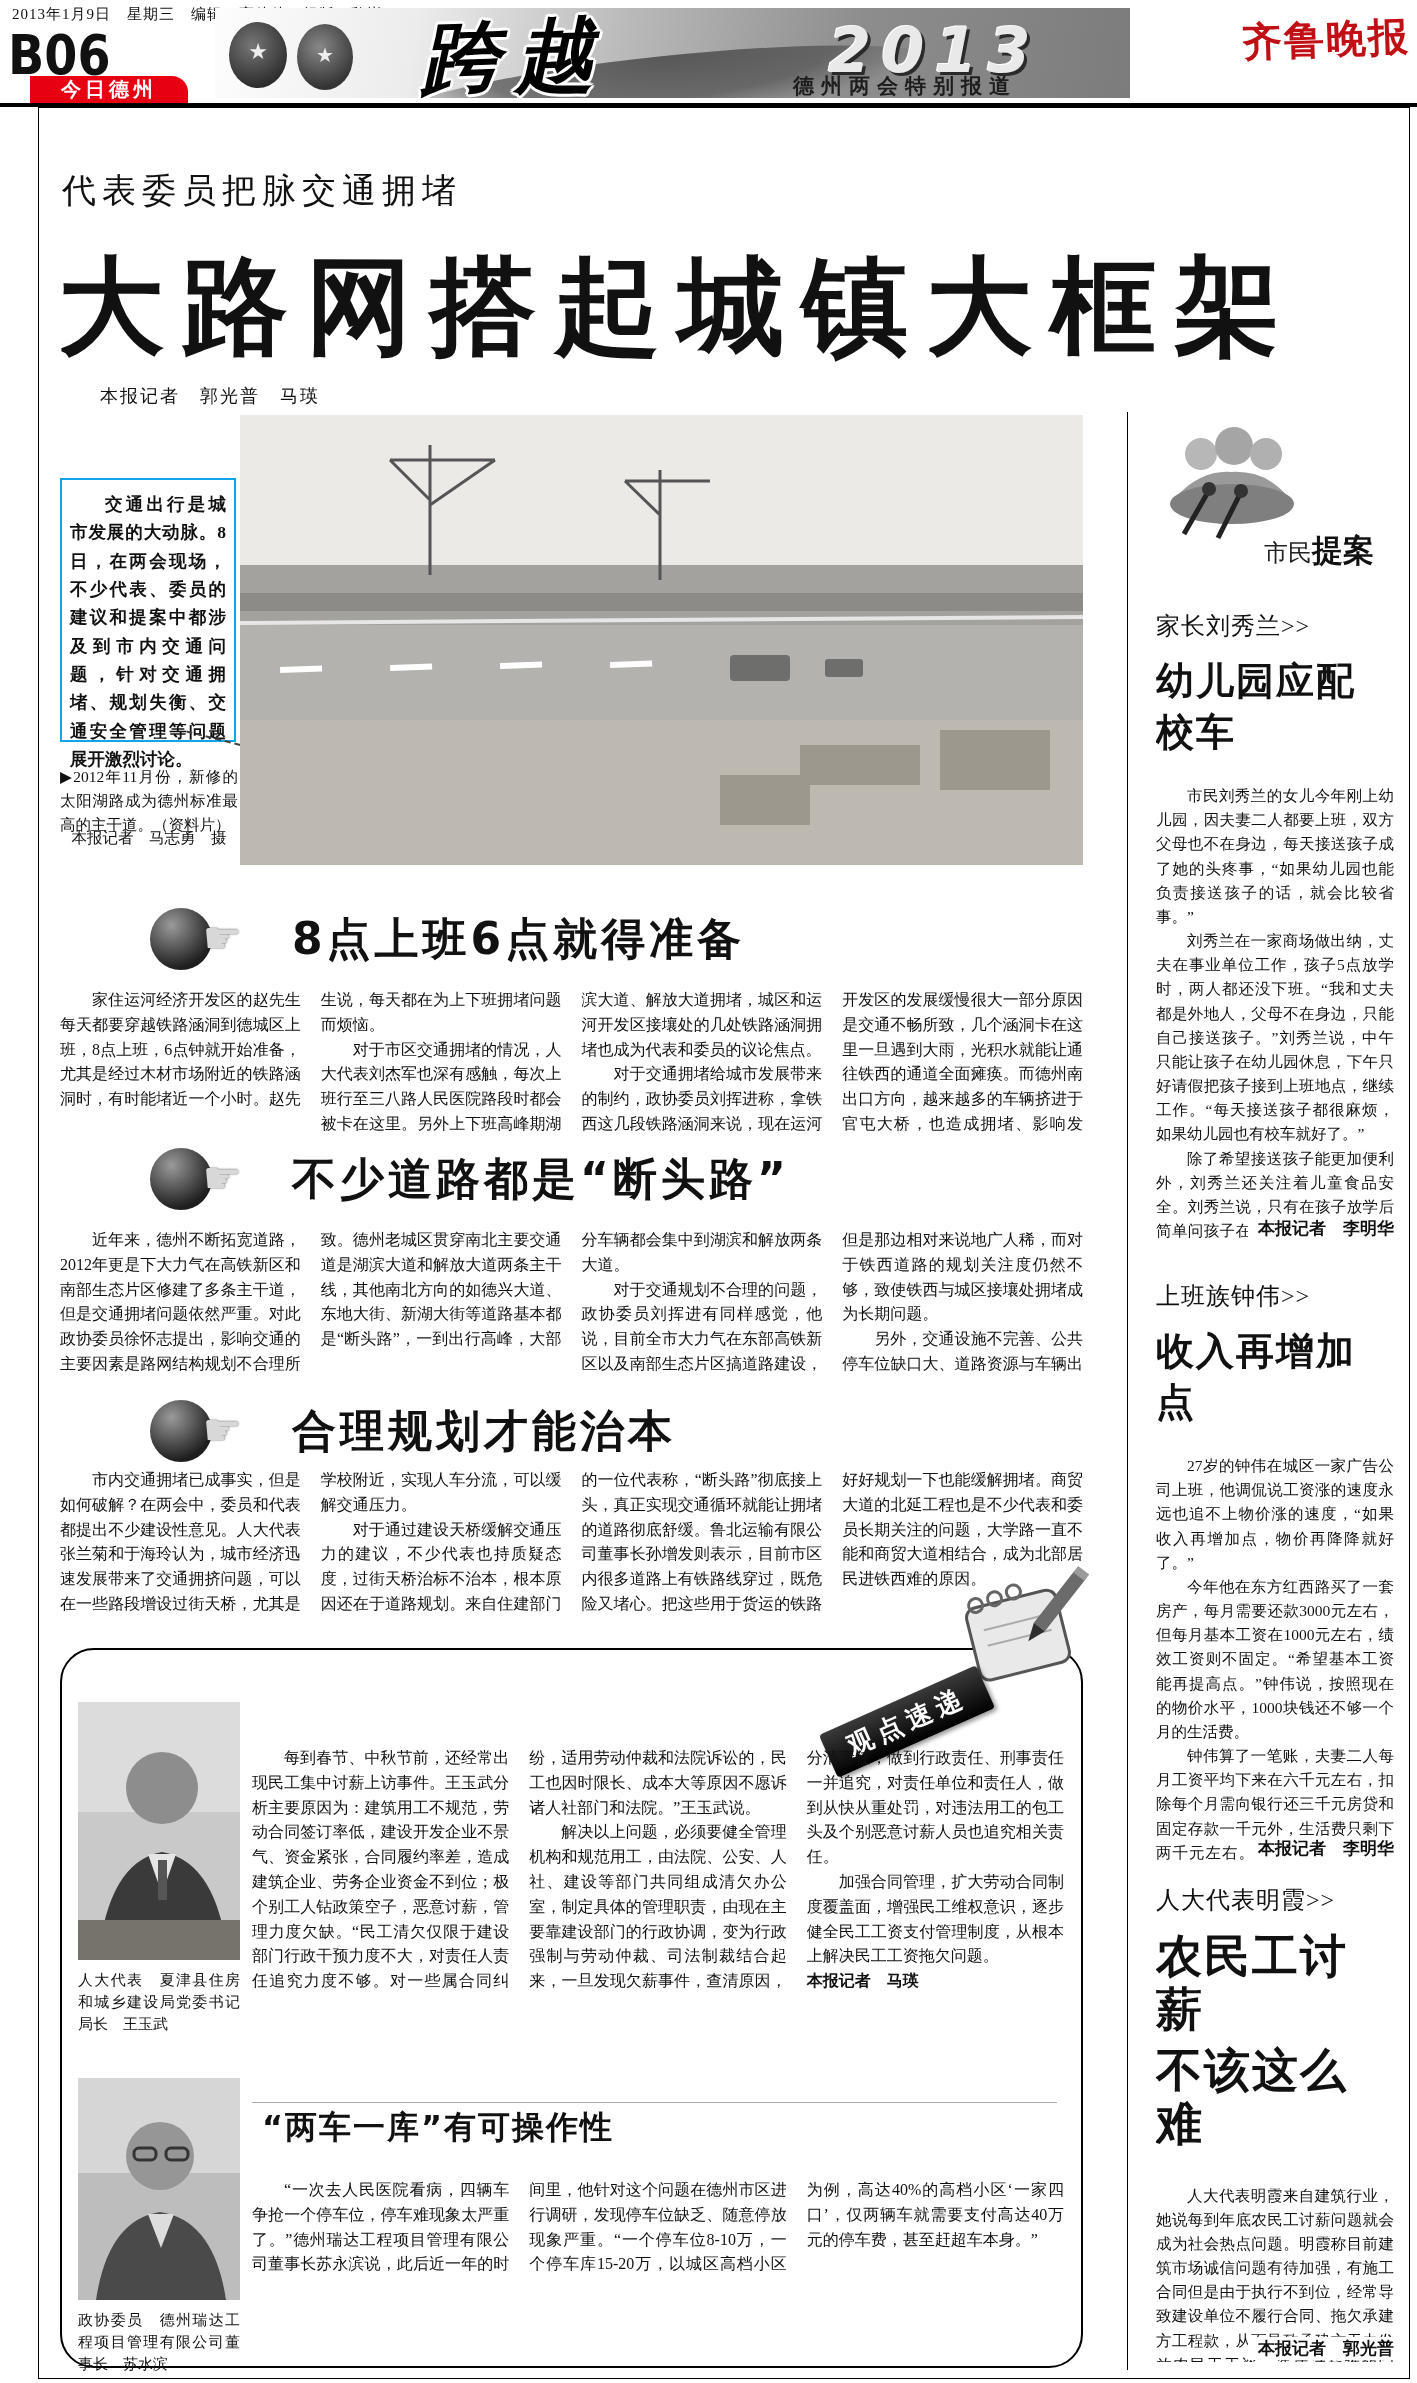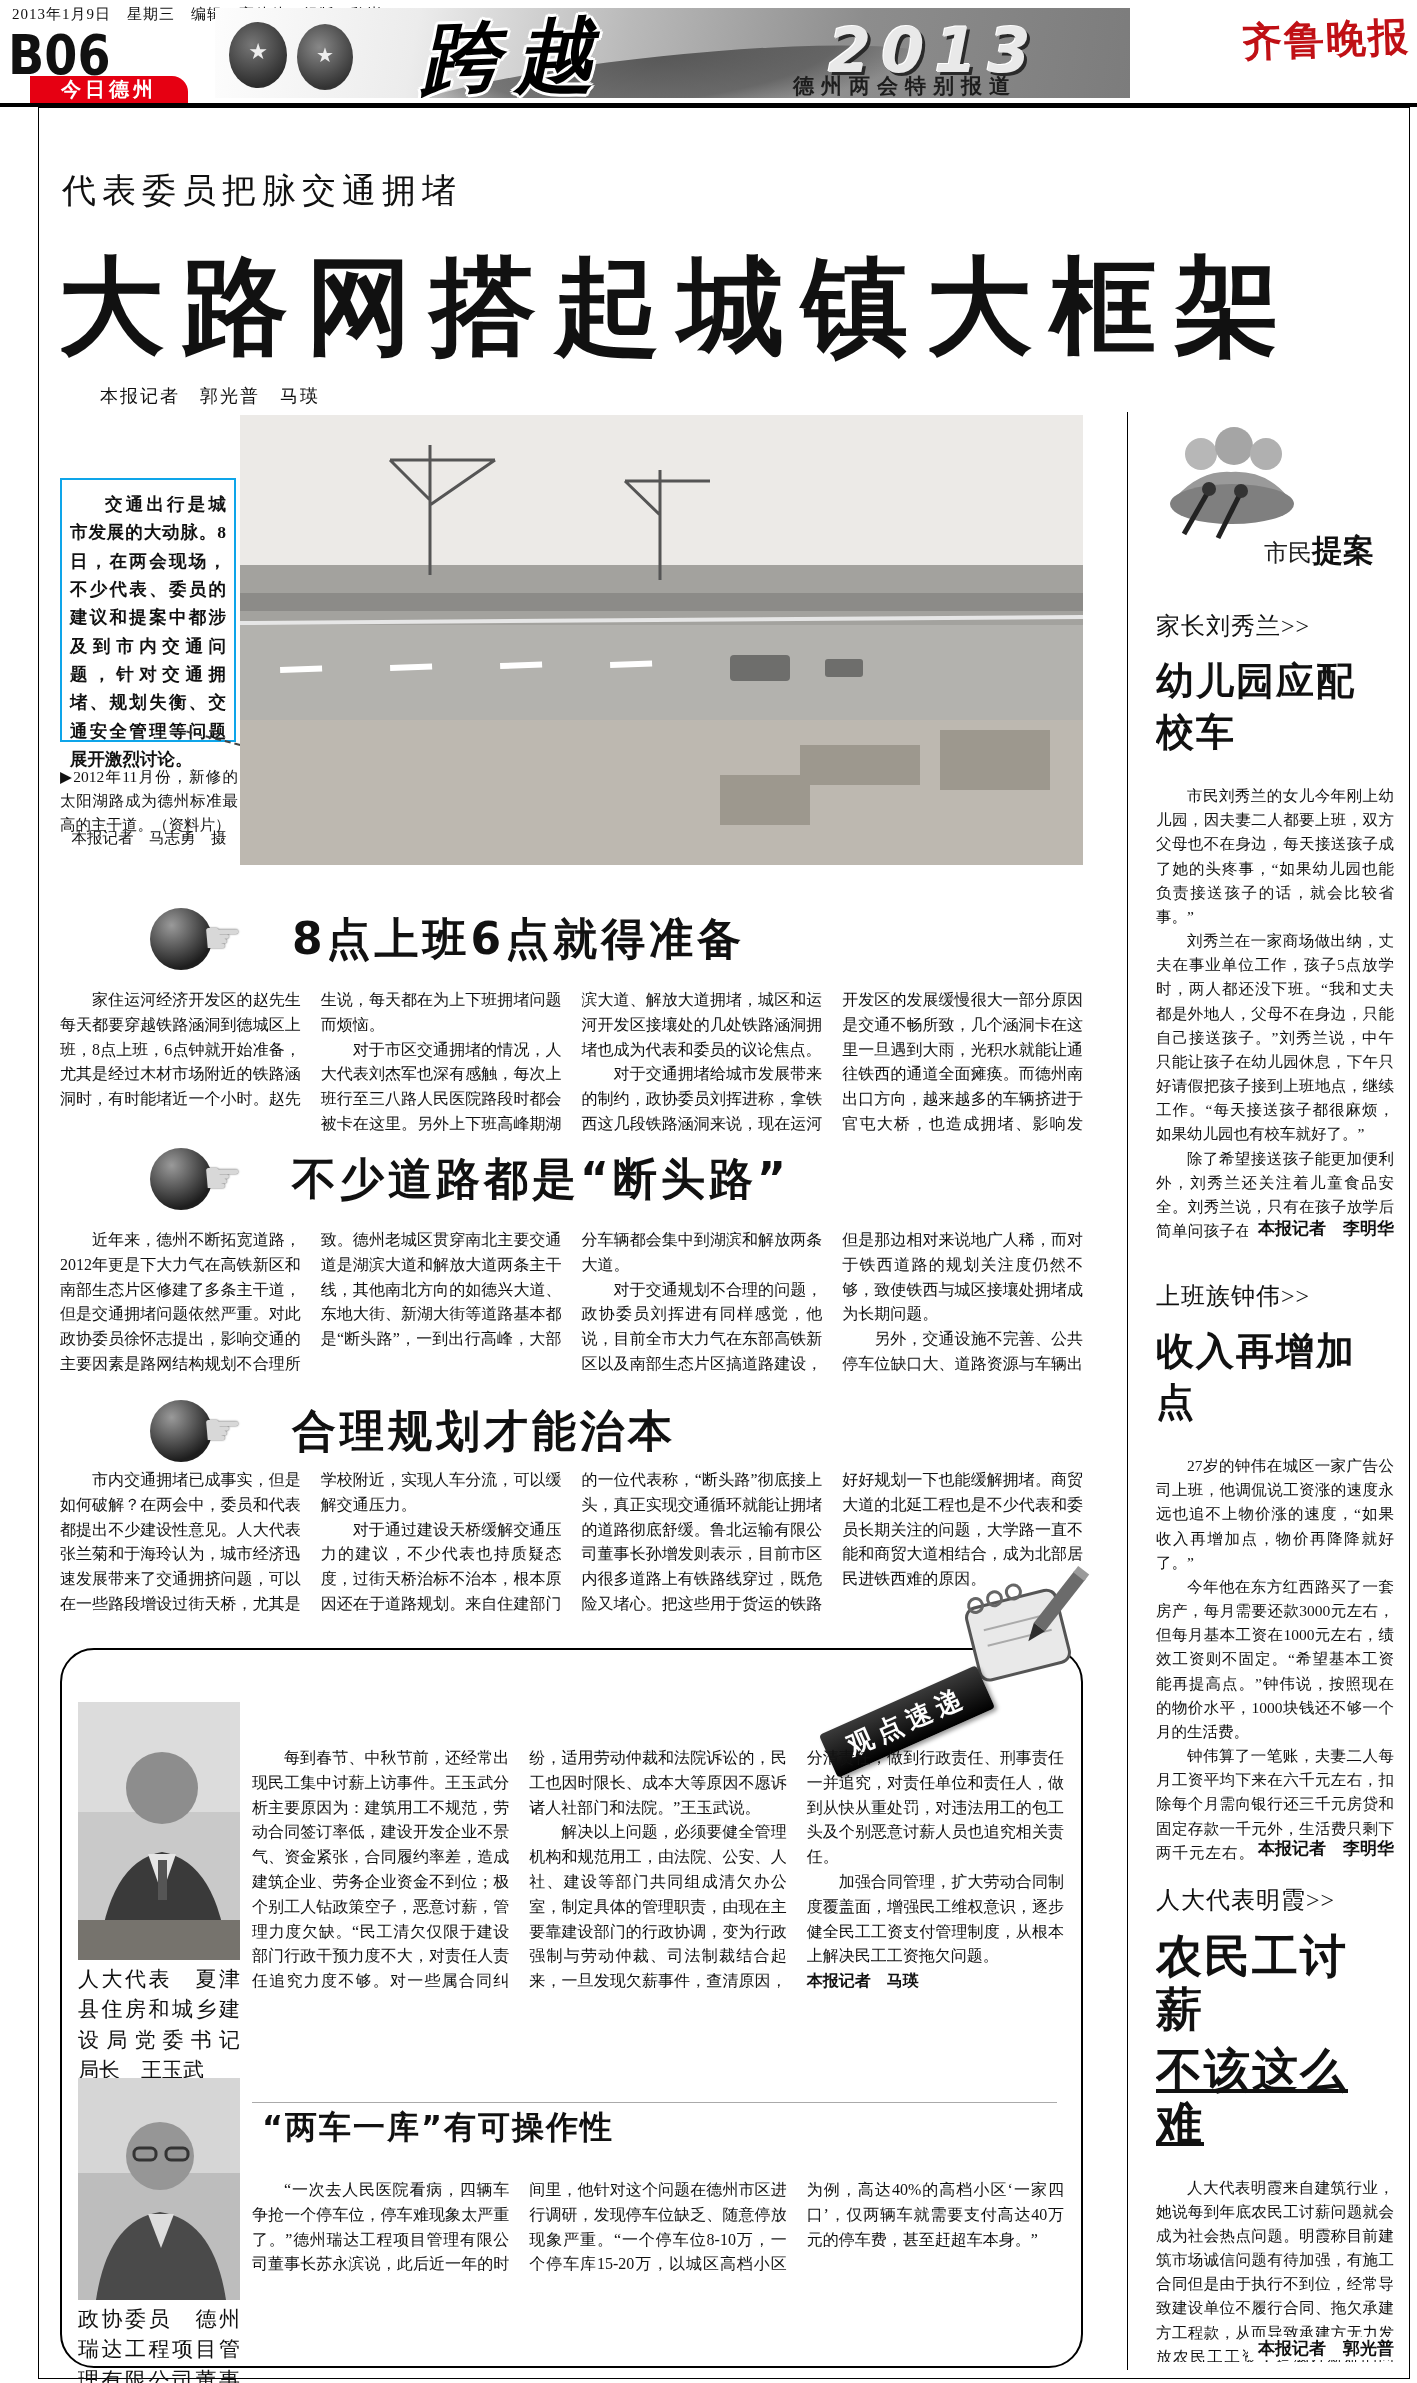--- a/index.html
+++ b/index.html
@@ -67,21 +67,21 @@
   .rep-abs{position:absolute;right:0;bottom:2px;background:#fff;padding-left:10px;font-size:17px;font-weight:bold;}
   .rc-a1{top:198px;height:632px;} .rc-a2{top:868px;height:582px;} .rc-a3{top:1472px;height:478px;}
 
   
   .opinion-box{left:60px;top:1648px;width:1019px;height:716px;border:2px solid #000;border-radius:34px;}
   .op-notepad{position:absolute;right:-12px;top:-94px;}
   .op-ribbon{position:absolute;right:88px;top:48px;transform:rotate(-24deg);background:linear-gradient(#3a3a3a,#000);
      color:#fff;font-size:26px;font-weight:900;letter-spacing:6px;padding:6px 22px;border-radius:4px;box-shadow:2px 3px 4px rgba(0,0,0,.4);}
   .op-fig{position:absolute;left:16px;width:162px;}
   .op-fig1{top:52px;} .op-fig2{top:428px;}
-  .op-fig figcaption{font-size:21px;line-height:1.45;text-align:justify;}
+  .op-fig figcaption{font-size:15px;line-height:1.45;margin-top:6px;text-align:justify;}
   .opA-title{position:absolute;left:190px;right:24px;top:34px;text-align:center;font-size:34px;font-weight:900;letter-spacing:3px;}
   .opA-body{position:absolute;left:190px;top:96px;width:812px;height:334px;}
   .op-divider{position:absolute;left:190px;right:24px;top:452px;border-top:1px solid #aaa;}
   .opB-title{position:absolute;left:200px;top:456px;font-size:32px;font-weight:700;letter-spacing:2px;}
   .opB-body{position:absolute;left:190px;top:528px;width:812px;height:180px;}
   .rep-inline{text-align:right;font-weight:bold;text-indent:0 !important;}
 </style>
 </head>
 <body>
 
@@ -218,21 +218,21 @@
         <p>27岁的钟伟在城区一家广告公司上班，他调侃说工资涨的速度永远也追不上物价涨的速度，“如果收入再增加点，物价再降降就好了。”</p>
         <p>今年他在东方红西路买了一套房产，每月需要还款3000元左右，但每月基本工资在1000元左右，绩效工资则不固定。“希望基本工资能再提高点。”钟伟说，按照现在的物价水平，1000块钱还不够一个月的生活费。</p>
         <p>钟伟算了一笔账，夫妻二人每月工资平均下来在六千元左右，扣除每个月需向银行还三千元房贷和固定存款一千元外，生活费只剩下两千元左右。“赶上同事有结婚的得送份子钱，还得给双方老人买东西。”钟伟说，每个月下来，总是过得很紧张。</p>
       </div>
       <div class="rep-abs">本报记者　李明华</div>
     </article>
 
     <article class="rc-block rc-a3">
       <div class="rc-tag">人大代表明霞&gt;&gt;</div>
       <div class="rc-title-big sans">农民工讨薪</div>
-      <div class="rc-title-big sans" style="margin-bottom:26px;text-decoration:underline;">不该这么难</div>
+      <div class="rc-title-big sans" style="margin-bottom:34px;">不该这么难</div>
       <div class="rc-body">
         <p>人大代表明霞来自建筑行业，她说每到年底农民工讨薪问题就会成为社会热点问题。明霞称目前建筑市场诚信问题有待加强，有施工合同但是由于执行不到位，经常导致建设单位不履行合同、拖欠承建方工程款，从而导致承建方无力发放农民工工资，造成讨薪难的问题。</p>
 
       </div>
       <div class="rep-abs">本报记者　郭光普</div>
     </article>
   </aside>
 
   <section class="abs opinion-box">
 

